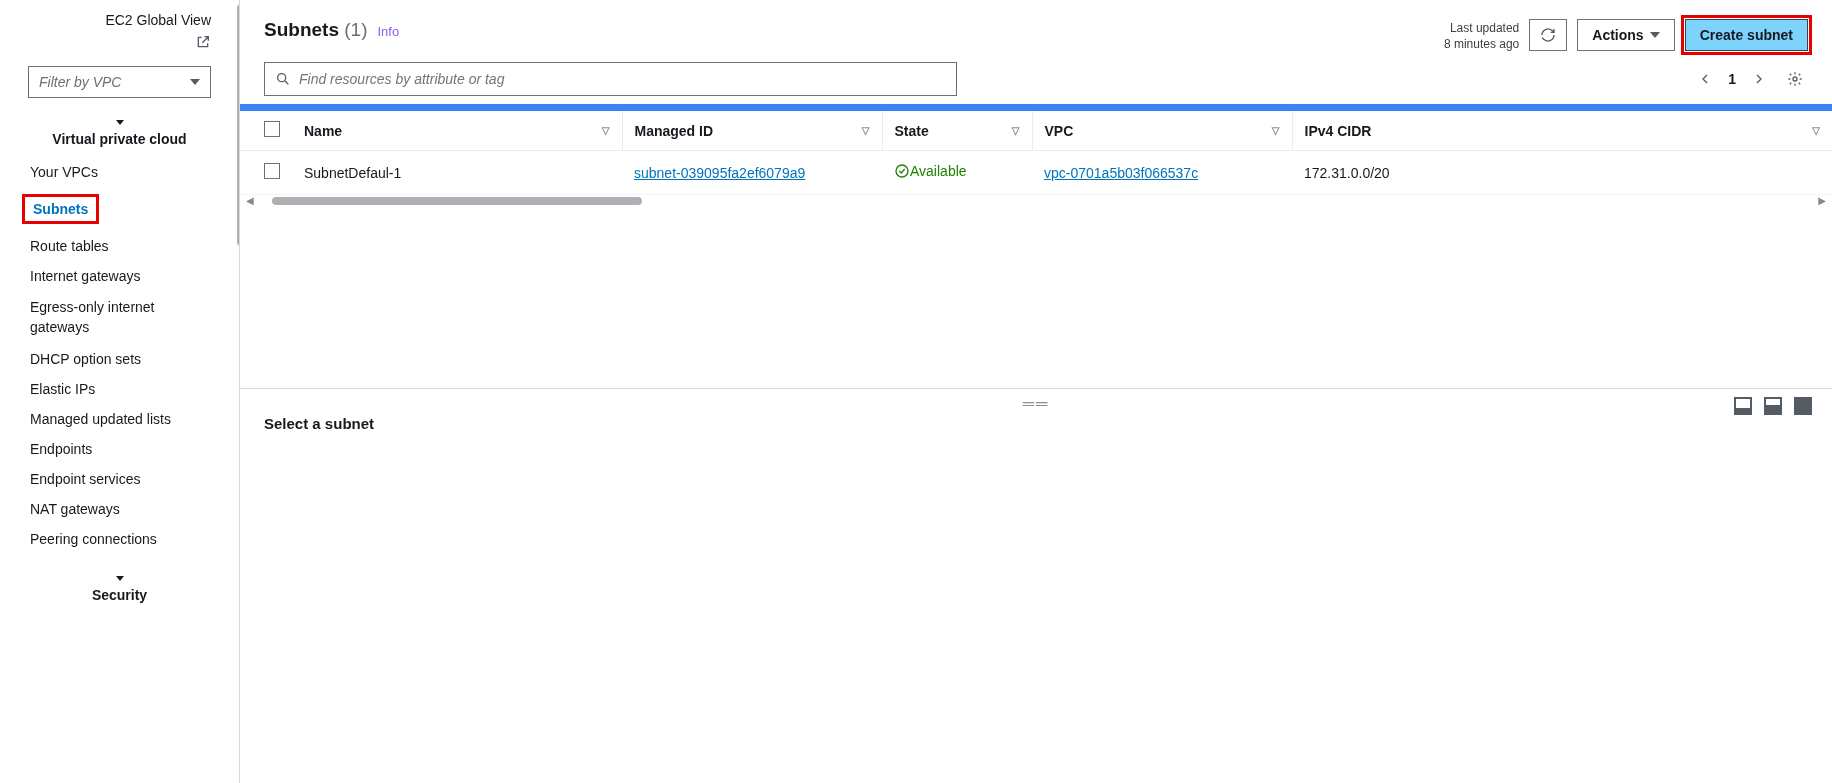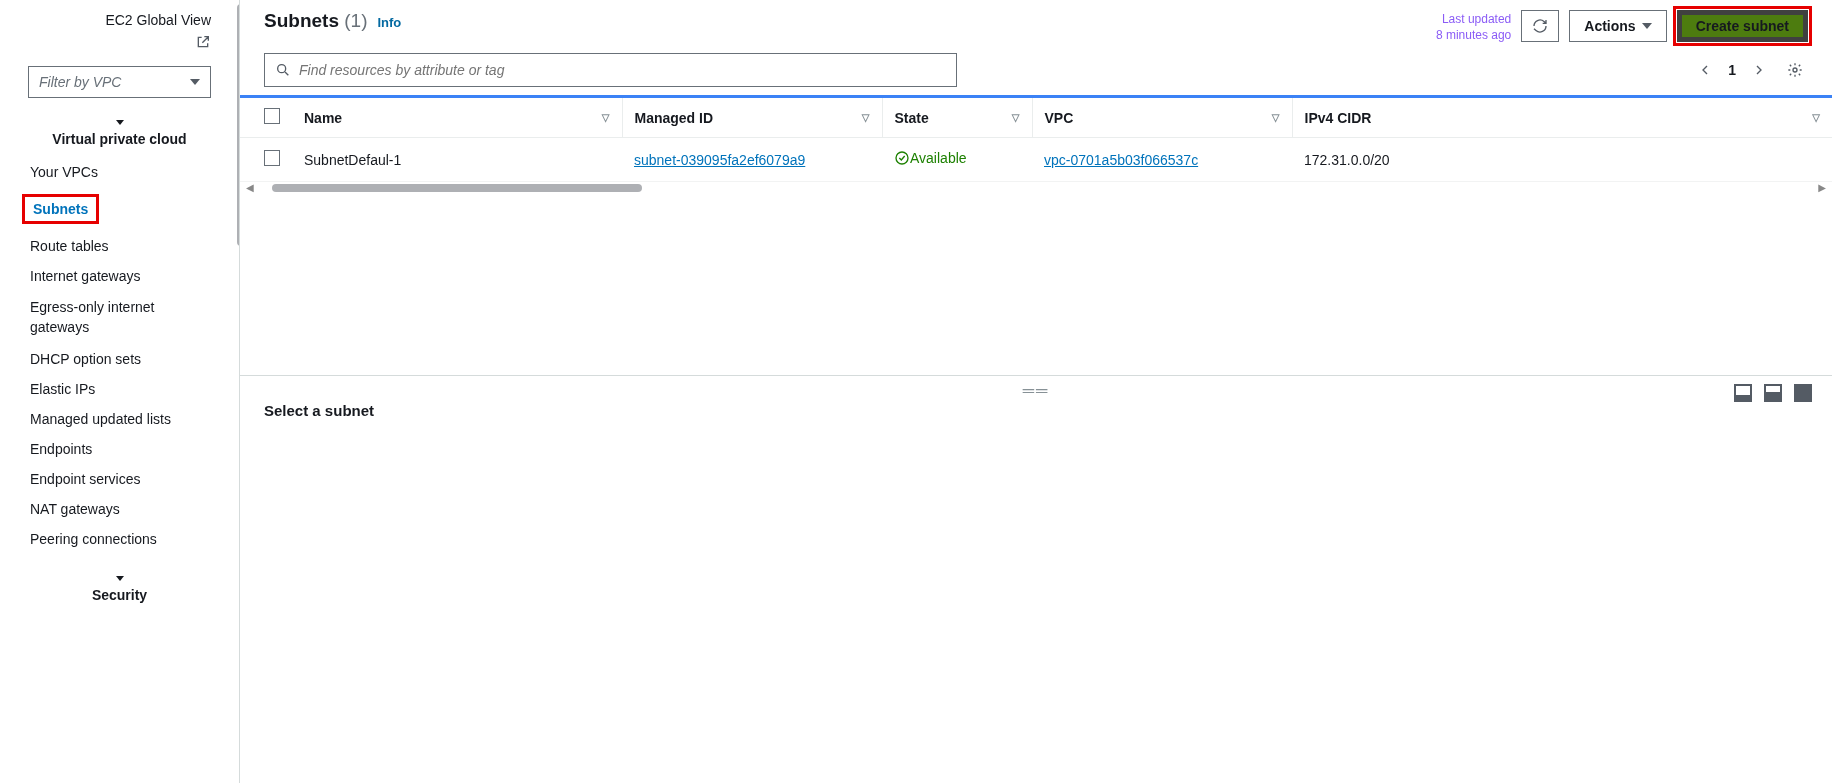--- a/index.html
+++ b/index.html
@@ -20,45 +20,45 @@
     .sb-sec-head { display:flex; align-items:center; gap:6px; font-weight:700; font-size:14px; cursor:pointer;flex-direction:column; }
     .sb-nav { list-style:none; margin-top:10px; padding-left:2px; }
     .sb-nav li { padding: 7px 0; color:#16191f; cursor:pointer; }
     .sb-nav li.active { color:#0073bb; font-weight:700; }
     .highlight-subnets { border:3px solid #e60000; padding:4px 8px; margin-left:-8px; display:inline-block; }
 
     
     .scroll-thumb { position:absolute; right:-6px; top:4px; width:8px; height:242px; background:#aeb0b4; border-radius:4px; }
 
     
-    .main { flex:1; display:flex; flex-direction:column; min-width:0; }
+    .main { flex:1; display:flex; flex-direction:column; min-width:0;margin-top:9px; }
     .top-bar { padding: 10px 24px 0 24px; display:flex; align-items:flex-start; justify-content:space-between; gap:12px; }
     .title-wrap { display:flex; align-items:baseline; gap:10px; }
     .page-title { font-size:19px; font-weight:700; }
     .title-count { color:#687078; font-weight:400; }
-    .info-link { color:#0369a1; font-size:13px; cursor:pointer; font-weight:700; }
+    .info-link { color:#8b5cf6; font-size:13px; cursor:pointer; font-weight:400; }
     .top-right { display:flex; align-items:flex-start; gap:10px; }
-    .last-upd { text-align:right; font-size:12px; color:#8b5cf6; line-height:1.3; padding-top:2px; }
+    .last-upd { text-align:right; font-size:12px; color:#404040; line-height:1.3; padding-top:2px; }
     .btn { border:1px solid #687078; background:#fff; height:32px; padding:0 14px; display:inline-flex; align-items:center; gap:6px; font-weight:700; cursor:pointer; font-size:14px; color:#16191f; }
     .btn.icon-only { padding:0 10px; }
-    .btn-primary { background:#4d7c0f; border:5px solid #404040; color:#16191f; }
+    .btn-primary { background:#7dd3fc; border:1px solid #404040; color:#16191f; }
     .highlight-create { outline:3px solid #e60000; outline-offset:1px; }
 
     .search-row { padding: 10px 24px 8px 24px; display:flex; align-items:center; gap:4px; }
     .search-box { flex:0 0 693px; height:34px; border:1px solid #687078; display:flex; align-items:center; padding:0 10px; gap:8px; color:#687078; }
     .search-box input { border:none; outline:none; flex:1; font-size:14px; font-style:italic; color:#545b64; background:transparent; }
     .pager { margin-left:auto; display:flex; align-items:center; gap:10px; }
     .pager .pg { font-weight:700; }
     .icon-btn { width:26px; height:26px; display:inline-flex; align-items:center; justify-content:center; cursor:pointer; color:#545b64; }
     .icon-btn.disabled { color:#aab7b8; cursor:default; }
 
     
     .table-wrap { overflow:auto; position:relative; }
     table.data { border-collapse:collapse; width:100%; min-width:1560px; }
-    table.data th { text-align:left; font-weight:700; font-size:14px; padding:10px 12px; border-top:3px solid #3b82f6; border-bottom:1px solid #eaeded; background:#fff; white-space:nowrap; }
+    table.data th { text-align:left; font-weight:700; font-size:14px; padding:10px 12px; border-top:7px solid #3b82f6; border-bottom:1px solid #eaeded; background:#fff; white-space:nowrap; }
     table.data td { padding:12px 12px; border-bottom:1px solid #f2f3f3; font-size:14px; white-space:nowrap; }
     .th-inner { display:flex; align-items:center; justify-content:space-between; gap:18px; }
     .col-sep { border-left:1px solid #eaeded; }
     .th-caret { color:#879196; font-size:10px; }
     .cb { width:16px; height:16px; border:1px solid #687078; display:inline-block; }
     .link { color:#0073bb; text-decoration:underline; cursor:pointer; }
     .status-avail { color:#1d8102; display:inline-flex; align-items:center; }
     .status-avail svg { width:16px; height:16px; }
 
     .hscroll { display:flex; align-items:center; gap:0; padding:0 4px 2px 4px; }

